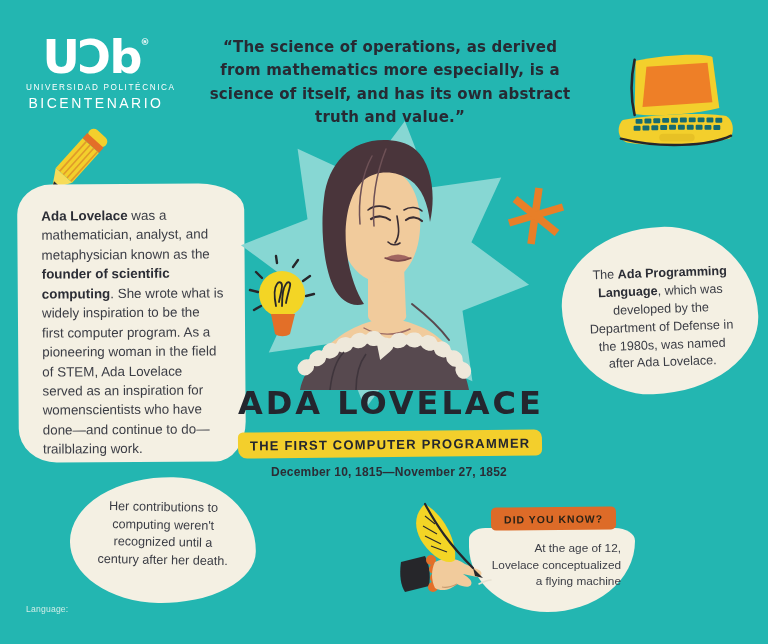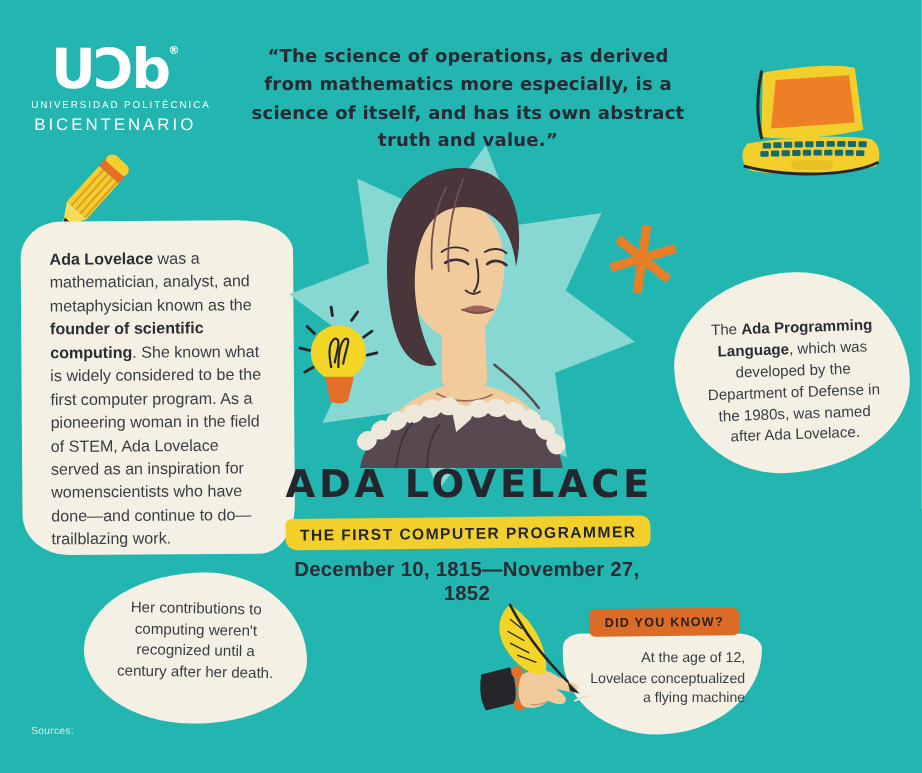--- a/index.html
+++ b/index.html
@@ -36,21 +36,21 @@
   #bl-card p{margin:0;padding:22px 22px 0 22px;font-size:12.6px;line-height:1.4;text-align:center;}
   b{color:#2b2d35;}
 
   
   #title-wrap{left:238px;top:384px;width:302px;text-align:center;z-index:6;}
   #main-title{font-family:"DejaVu Sans",sans-serif;font-weight:bold;font-size:32px;
     letter-spacing:3px;color:#24262e;white-space:nowrap;}
   #sub-banner{display:inline-block;margin-top:9px;background:#f3cf2c;color:#24262e;
     font-weight:bold;font-size:13px;letter-spacing:1.2px;padding:6px 12px 5px;
     border-radius:5px 8px 6px 9px;transform:rotate(-.6deg);white-space:nowrap;}
-  #dates{margin-top:8px;font-size:17px;font-weight:bold;color:#2b2d35;letter-spacing:.2px;}
+  #dates{margin-top:8px;font-size:12px;font-weight:bold;color:#2b2d35;letter-spacing:.2px;}
 
   
   #star{left:236px;top:116px;width:298px;height:298px;z-index:1;}
   #portrait{left:272px;top:130px;width:226px;height:260px;z-index:2;}
   #bulb{left:246px;top:250px;width:74px;height:94px;z-index:3;}
   #asterisk{left:505px;top:185px;width:62px;height:62px;z-index:1;}
   #laptop{left:610px;top:50px;width:128px;height:126px;}
   #pencil{left:34px;top:122px;width:84px;height:80px;}
 
   
@@ -123,21 +123,21 @@
           <line x1="41" y1="18" x2="41" y2="58"></line>
           <line x1="46" y1="18" x2="46" y2="58"></line>
           <line x1="51" y1="18" x2="51" y2="58"></line>
       </g>
       <path d="M31,58 L53,58 L42,76 Z" fill="#f6dc59"></path>
       <path d="M38.5,69 L45.5,69 L42,76 Z" fill="#26262a"></path>
     </g>
   </svg>
 
   <div class="abs blob" id="left-card">
-    <p><b>Ada Lovelace</b><span> was a mathematician, analyst, and metaphysician known as the </span><b>founder of scientific computing</b><span>. She known what is widely considered to be the first computer program. As a pioneering woman in the field of STEM, Ada Lovelace served as an inspiration for womenscientists who have done—and continue to do—trailblazing work.</span></p>
+    <p><b>Ada Lovelace</b><span> was a mathematician, analyst, and metaphysician known as the </span><b>founder of scientific computing</b><span>. She wrote what is widely inspiration to be the first computer program. As a pioneering woman in the field of STEM, Ada Lovelace served as an inspiration for womenscientists who have done—and continue to do—trailblazing work.</span></p>
   </div>
 
   <svg class="abs" id="star" viewBox="0 0 300 300">
     <polygon fill="#87d7d3" points="170,5 196,72 267,62 237,127 295,170 228,196 238,267 173,237 130,295 104,228 33,238 63,173 5,130 72,104 62,33 127,63"></polygon>
   </svg>
 
   <svg class="abs" id="portrait" viewBox="0 0 226 260">
 
     <path d="M96,140 L96,186 C96,198 138,198 134,184 L132,136 C120,150 106,150 96,140 Z" fill="#f1cb9c"></path>
 
@@ -236,16 +236,16 @@
       <line x1="30" y1="14" x2="40" y2="22"></line>
         <line x1="28" y1="24" x2="42" y2="32"></line>
         <line x1="30" y1="34" x2="46" y2="42"></line>
         <line x1="36" y1="44" x2="52" y2="50"></line>
     </g>
     <path d="M78,66 L88,76 L80,74 Z" fill="#26262a"></path>
     <path d="M84,82 C88,80 92,78 96,78" fill="none" stroke="#e8e2d2" stroke-width="1.6" stroke-linecap="round"></path>
   </svg>
 
   <div class="abs" id="sources">
-    <div>Sources:</div>
+    <div>Language:</div>
   </div>
 
 </div>
 
 </body></html>

